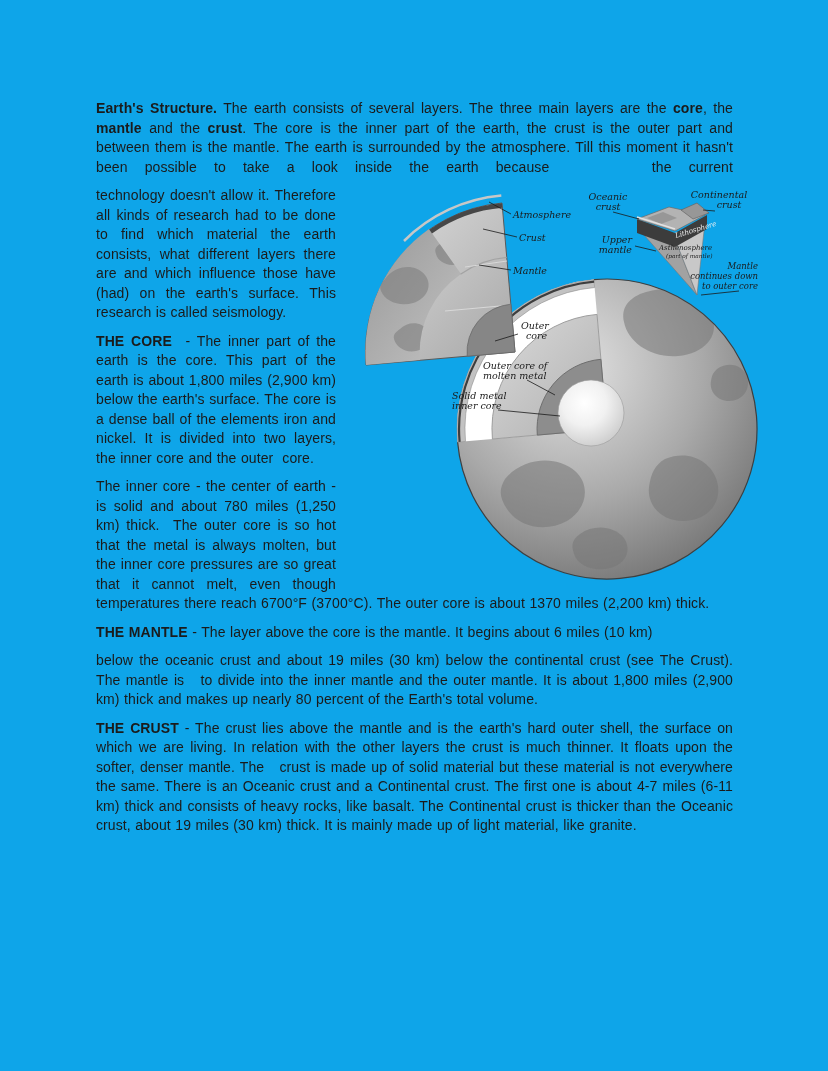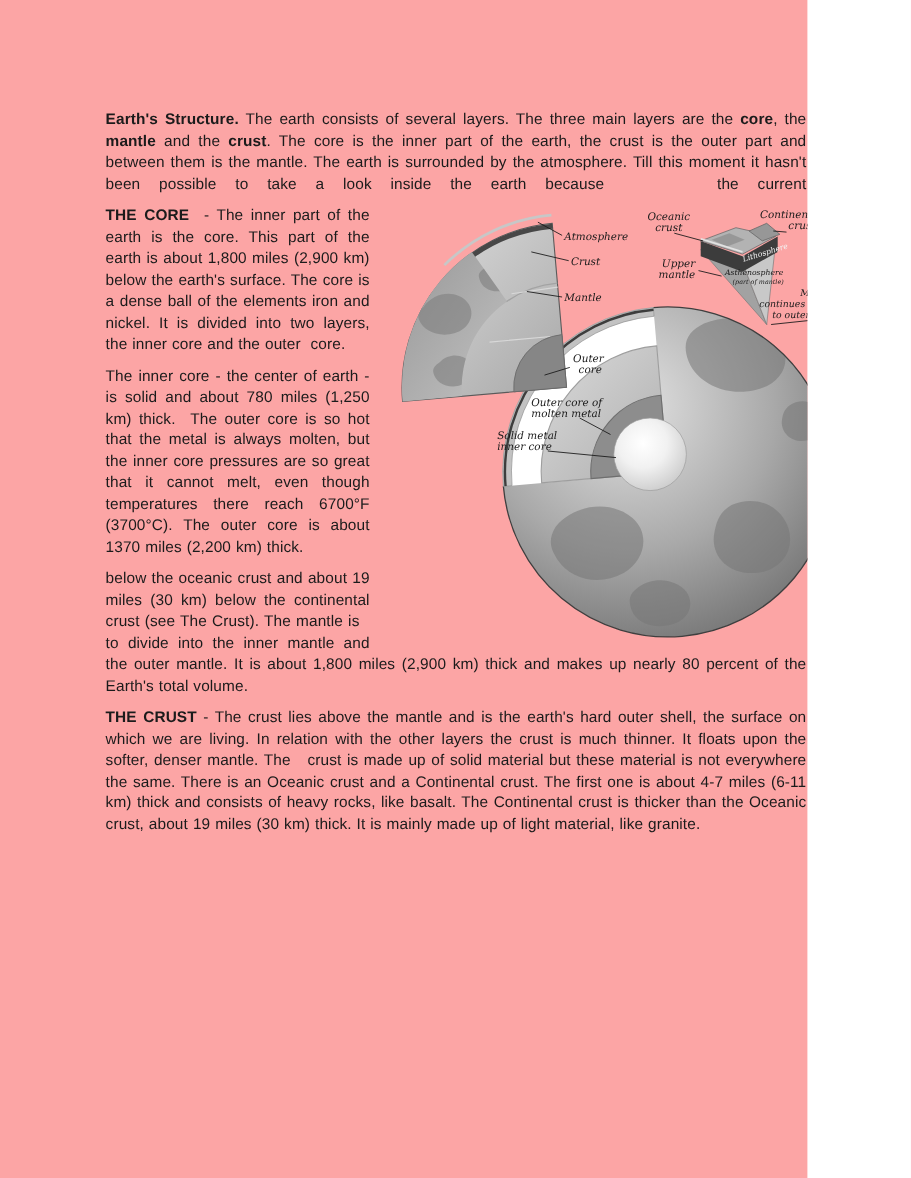--- a/index.html
+++ b/index.html
@@ -1,17 +1,17 @@
 <!DOCTYPE html>
 <html><head>
 <meta charset="utf-8">
 <style>
   html,body{margin:0;padding:0;background:#ffffff;}
-  .page{position:relative;width:696px;height:1071px;background:#fca5a5;overflow:hidden;
-        font-family:"Liberation Sans",sans-serif;padding-left:38px;}
+  .page{position:relative;width:828px;height:1071px;background:#0ea5e9;overflow:hidden;
+        font-family:"Liberation Sans",sans-serif;}
   .content{position:absolute;left:96px;top:99px;width:637px;}
   .para{margin:0 0 9px 0;font-size:14px;line-height:19.5px;color:#1b1b1b;
         text-align:justify;letter-spacing:0.1px;word-spacing:0.5px;}
   .para b{font-weight:bold;}
   .intro-a{text-align-last:justify;}
   figure.diagram{float:right;width:417px;height:393px;margin:3px -29px 6px 9px;padding:0;}
   .dlabel{font-family:"DejaVu Serif",serif;font-style:italic;font-size:9.5px;fill:#1a1a1a;}
   .dlabel.md{font-size:8.5px;}
   .dlabel.sm{font-size:7px;}
   .dlabel.xs{font-size:5.8px;}
@@ -149,25 +149,27 @@
 
           <text class="dlabel" x="138" y="180">Outer core of</text>
           <text class="dlabel" x="138" y="190">molten metal</text>
 
           <text class="dlabel" x="107" y="210">Solid metal</text>
           <text class="dlabel" x="107" y="220">inner core</text>
         </g>
       </svg>
     </figure>
 
+    <p class="para">technology doesn't allow it. Therefore all kinds of research had to be done to find which material the earth consists, what different layers there are and which influence those have (had) on the earth's surface. This research is called seismology.</p>
 
     <p class="para"><b>THE CORE</b> &nbsp;- The inner part of the earth is the core. This part of the earth is about 1,800 miles (2,900 km) below the earth's surface. The core is a dense ball of the elements iron and nickel. It is divided into two layers, the inner core and the outer &nbsp;core.</p>
 
     <p class="para">The inner core - the center of earth - is solid and about 780 miles (1,250 km) thick. &nbsp;The outer core is so hot that the metal is always molten, but the inner core pressures are so great that it cannot melt, even though temperatures there reach 6700°F (3700°C). The outer core is about 1370 miles (2,200 km) thick.</p>
 
 
+    <p class="para"><b>THE MANTLE</b> - The layer above the core is the mantle. It begins about 6 miles (10 km)</p>
 
     <p class="para">below the oceanic crust and about 19 miles (30 km) below the continental crust (see The Crust). The mantle is &nbsp; to divide into the inner mantle and the outer mantle. It is about 1,800 miles (2,900 km) thick and makes up nearly 80 percent of the Earth's total volume.</p>
 
     <p class="para"><b>THE CRUST</b> - The crust lies above the mantle and is the earth's hard outer shell, the surface on which we are living. In relation with the other layers the crust is much thinner. It floats upon the softer, denser mantle. The &nbsp; crust is made up of solid material but these material is not everywhere the same. There is an Oceanic crust and a Continental crust. The first one is about 4-7 miles (6-11 km) thick and consists of heavy rocks, like basalt. The Continental crust is thicker than the Oceanic crust, about 19 miles (30 km) thick. It is mainly made up of light material, like granite.</p>
 
   </div>
 </div>
 
 </body></html>

